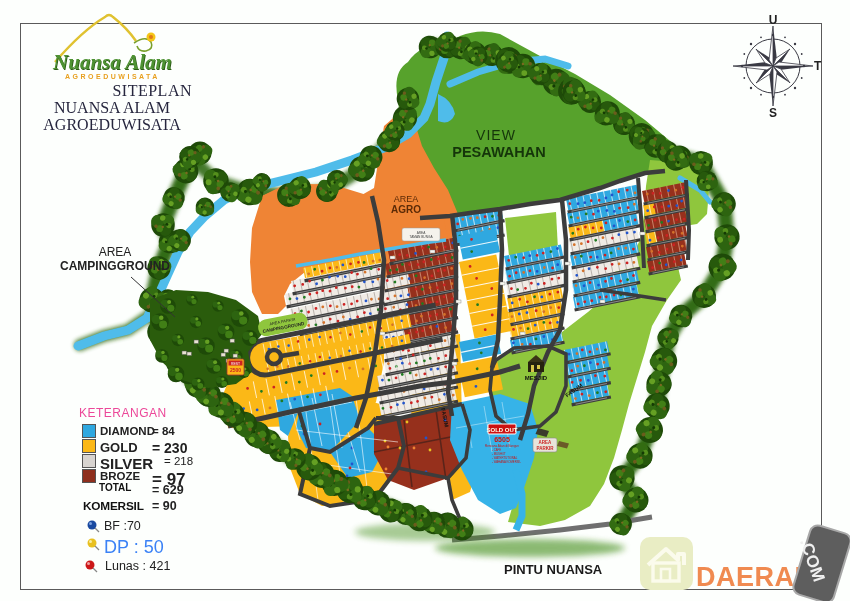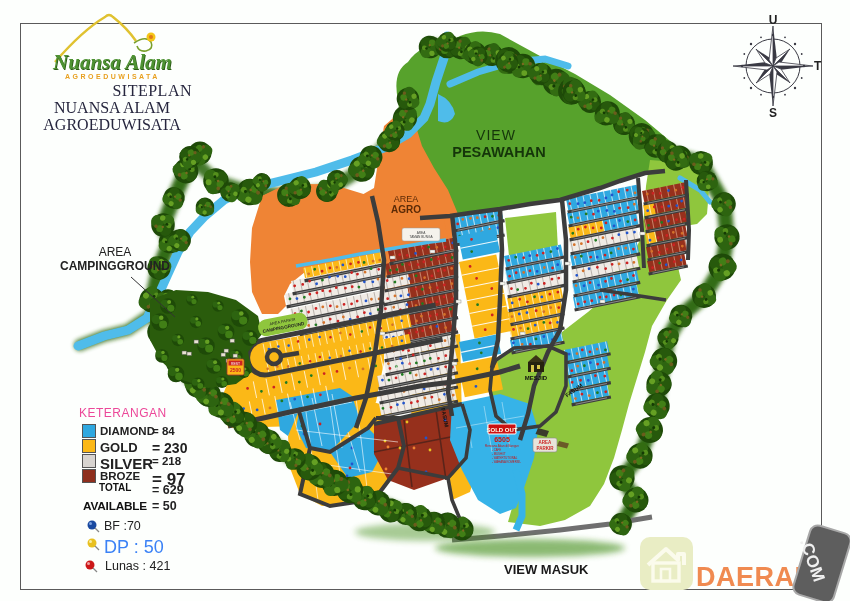--- a/index.html
+++ b/index.html
@@ -1060,31 +1060,31 @@
 <div style="position:absolute;left:82px;top:424px;width:12px;height:12px;background:#2fa8e0;border:1px solid #555"></div>
 <div class="t" style="left:100px;top:425px;font-size:11.5px;font-weight:bold;color:#222">DIAMOND</div>
 <div class="t" style="left:152px;top:425px;font-size:11.5px;font-weight:bold;color:#222">= 84</div>
 
 <div style="position:absolute;left:82px;top:439px;width:12px;height:12px;background:#fbb817;border:1px solid #555"></div>
 <div class="t" style="left:100px;top:440px;font-size:13px;font-weight:bold;color:#222">GOLD</div>
 <div class="t" style="left:152px;top:440px;font-size:14px;font-weight:bold;color:#222">= 230</div>
 
 <div style="position:absolute;left:82px;top:454px;width:12px;height:12px;background:#d8d4d0;border:1px solid #555"></div>
 <div class="t" style="left:100px;top:455px;font-size:15px;font-weight:bold;color:#222">SILVER</div>
-<div class="t" style="left:152px;top:455px;font-size:11.5px;font-weight:bold;color:#222">= 218</div>
+<div class="t" style="left:164px;top:455px;font-size:11.5px;font-weight:normal;color:#222">= 218</div>
 
 <div style="position:absolute;left:82px;top:469px;width:12px;height:12px;background:#8e2f1d;border:1px solid #555"></div>
 <div class="t" style="left:100px;top:470px;font-size:11.5px;font-weight:bold;color:#222">BROZE</div>
 <div class="t" style="left:152px;top:470px;font-size:17px;font-weight:bold;color:#222">= 97</div>
 
 <div class="t" style="left:99px;top:482px;font-size:10px;font-weight:bold;color:#111">TOTAL</div>
 <div class="t" style="left:152px;top:483px;font-size:12.5px;font-weight:bold;color:#222">= 629</div>
 
-<div class="t" style="left:83px;top:499px;font-size:11.8px;letter-spacing:-0.2px;font-weight:bold;color:#111">AVAILABLE</div>
-<div class="t" style="left:152px;top:499px;font-size:12.5px;font-weight:bold;color:#222">= 50</div>
+<div class="t" style="left:83px;top:499px;font-size:11.8px;letter-spacing:-0.2px;font-weight:bold;color:#111">KOMERSIL</div>
+<div class="t" style="left:152px;top:499px;font-size:12.5px;font-weight:bold;color:#222">= 90</div>
 
 <svg width="14" height="14" viewBox="0 0 14 14" style="position:absolute;left:86px;top:519px">
       <circle cx="6" cy="6" r="4.5" fill="#1a4aa0"></circle>
       <circle cx="4.5" cy="4.5" r="1.5" fill="#7aa0e0"></circle>
       <path d="M9,9 L13,13" stroke="#888" stroke-width="1.2"></path>
     </svg>
 <div class="t" style="left:104px;top:519px;font-size:12.5px;color:#222">BF :70</div>
 
 <svg width="14" height="14" viewBox="0 0 14 14" style="position:absolute;left:86px;top:537px">
       <circle cx="6" cy="6" r="4.5" fill="#e8c020"></circle>
@@ -1093,21 +1093,21 @@
     </svg>
 <div class="t" style="left:104px;top:537px;font-size:18px;color:#3b82f6">DP : 50</div>
 
 <svg width="14" height="14" viewBox="0 0 14 14" style="position:absolute;left:84px;top:559px">
       <circle cx="6" cy="6" r="4.5" fill="#cc1818"></circle>
       <circle cx="4.5" cy="4.5" r="1.5" fill="#f0a0a0"></circle>
       <path d="M9,9 L13,13" stroke="#888" stroke-width="1.2"></path>
     </svg>
 <div class="t" style="left:105px;top:559px;font-size:12.5px;color:#222">Lunas : 421</div>
 
-<div class="t" style="left:504px;top:562px;font-size:13px;font-weight:bold;color:#1a1a1a;letter-spacing:0px">VIEW MASUK</div>
+<div class="t" style="left:504px;top:562px;font-size:13px;font-weight:bold;color:#1a1a1a;letter-spacing:0px">PINTU NUANSA</div>
 
 <div style="position:absolute;left:640px;top:537px;width:53px;height:53px;background:#e9edc4;border-radius:10px"></div>
 
 <svg width="53" height="53" viewBox="0 0 53 53" style="position:absolute;left:640px;top:537px">
 <path d="M8,28 L26,12 L38,23 L38,17 L44,17 L44,28" fill="none" stroke="#fbfbec" stroke-width="4" stroke-linejoin="round"></path>
 <rect x="13" y="26" width="26" height="18" fill="none" stroke="#fbfbec" stroke-width="3.4"></rect>
 <rect x="21" y="32" width="9" height="12" fill="none" stroke="#fbfbec" stroke-width="2.6"></rect>
 </svg>
 
 

